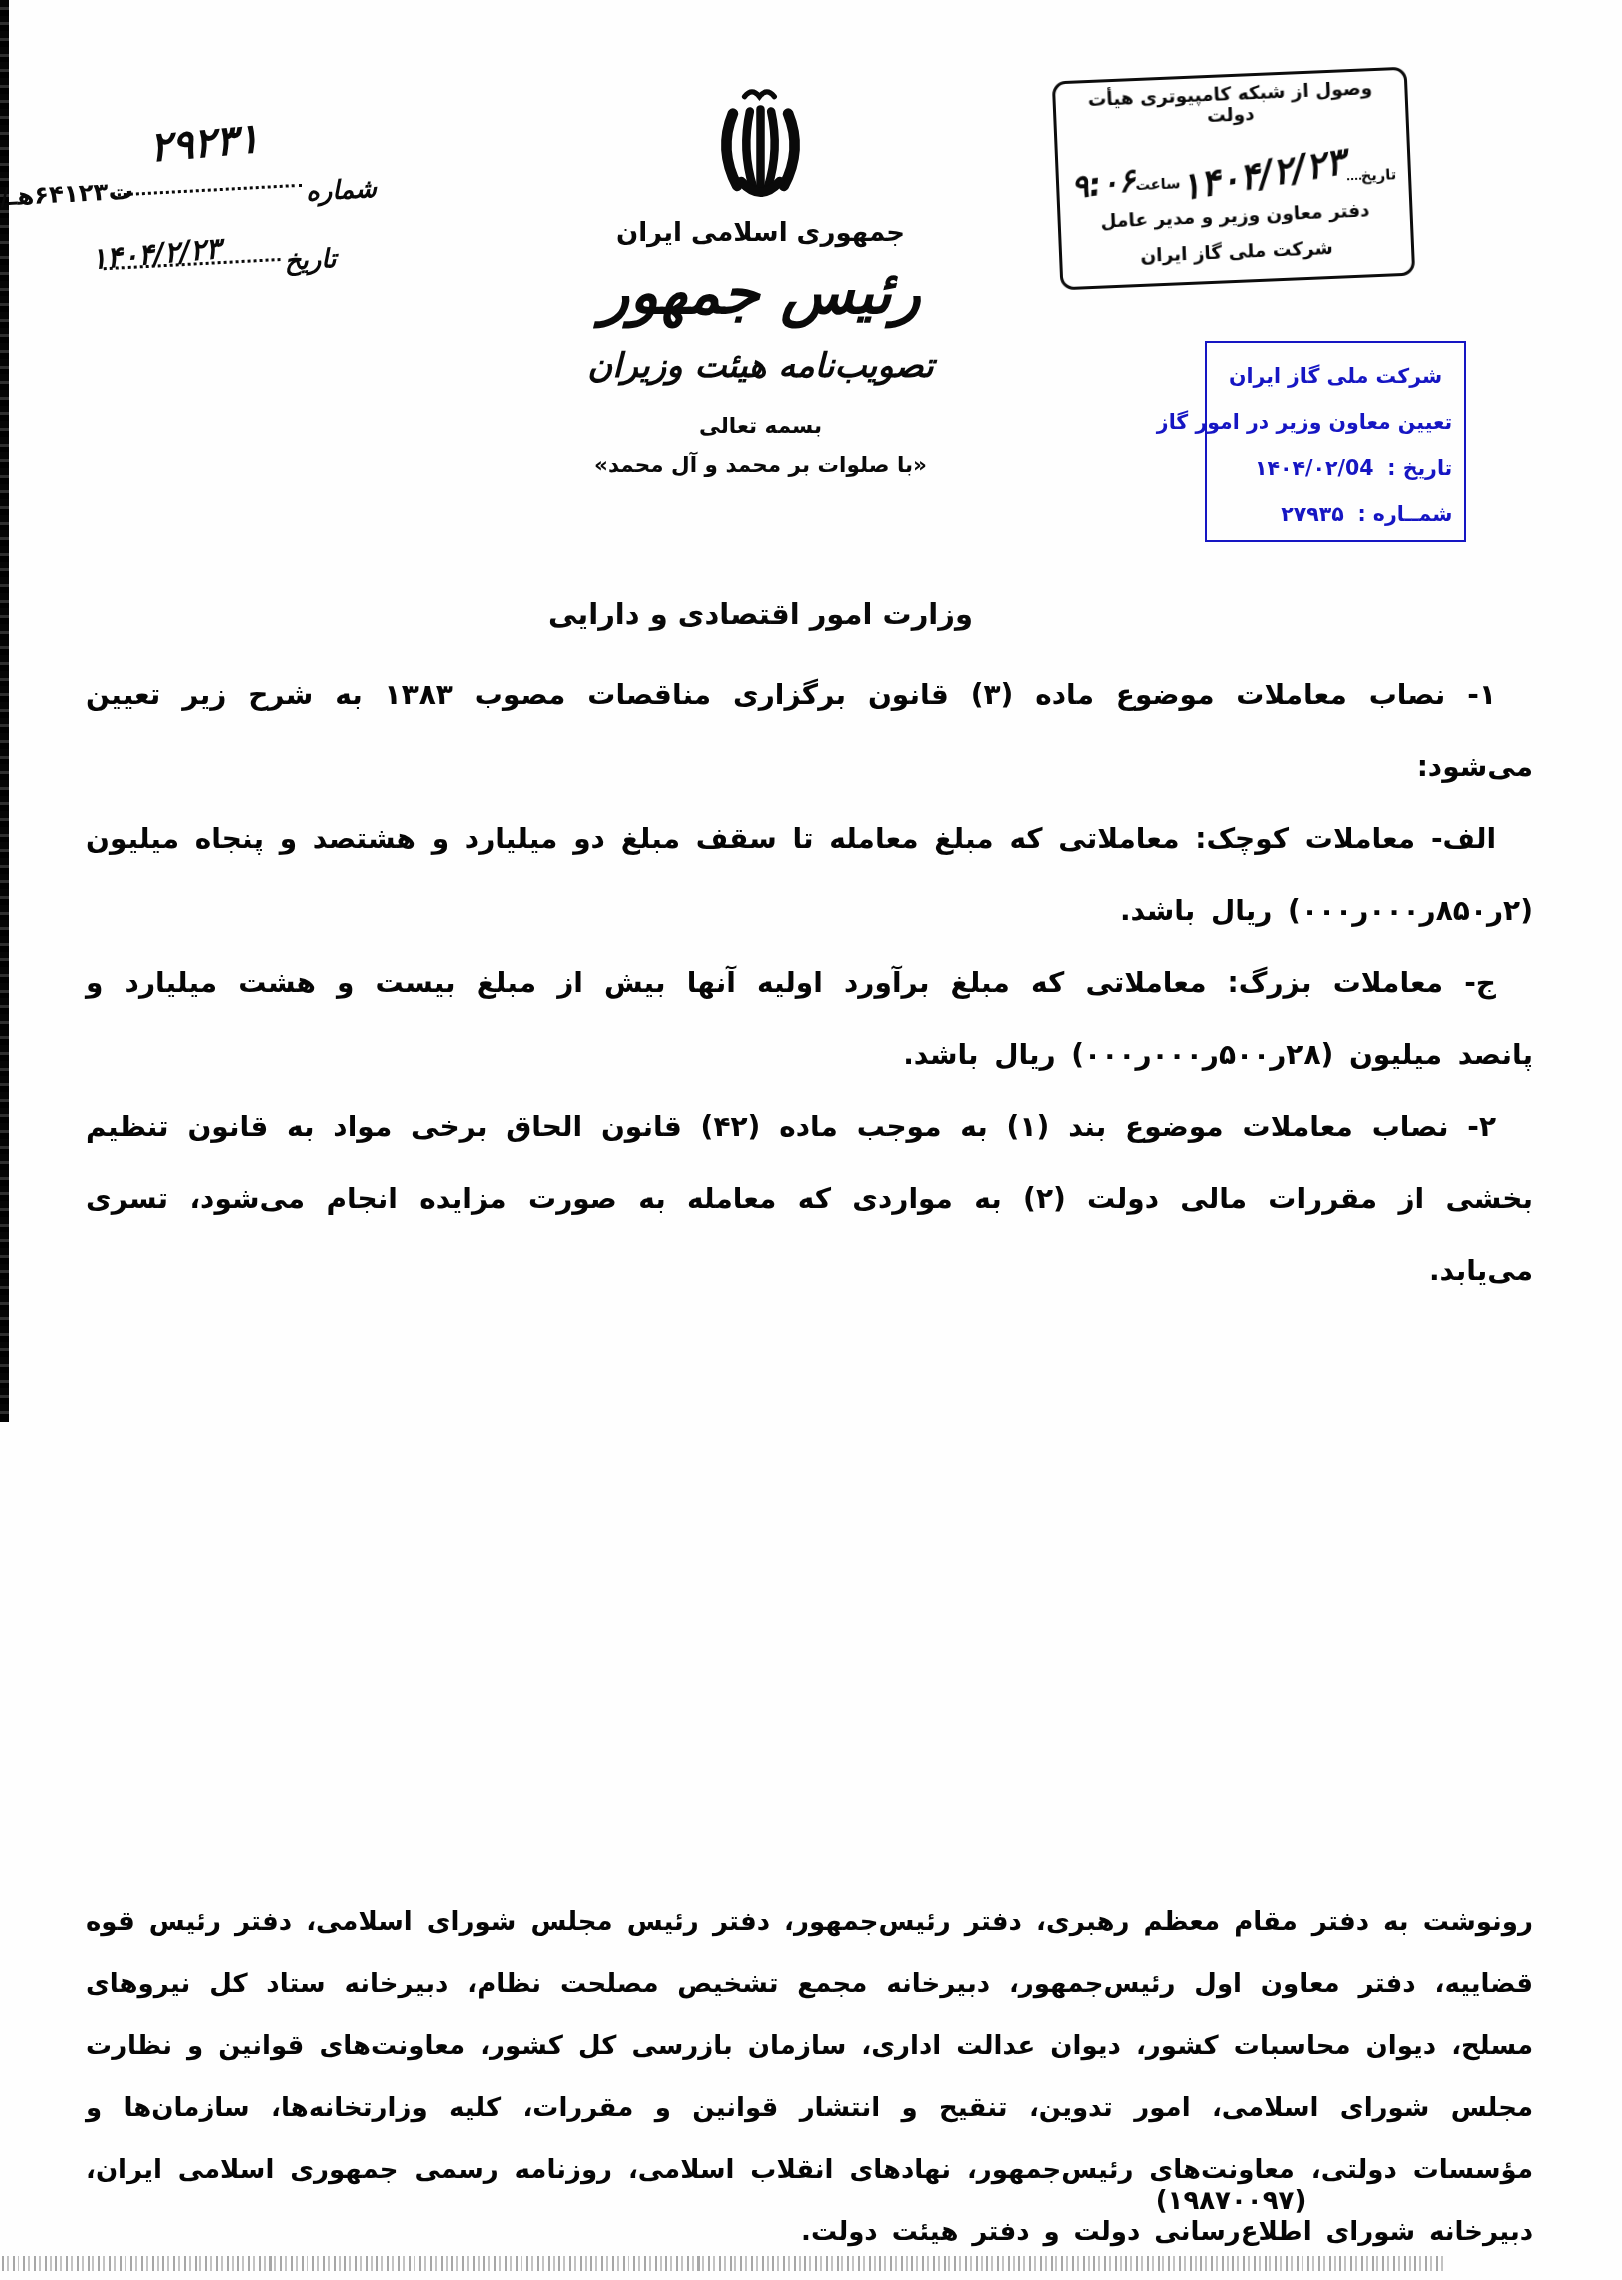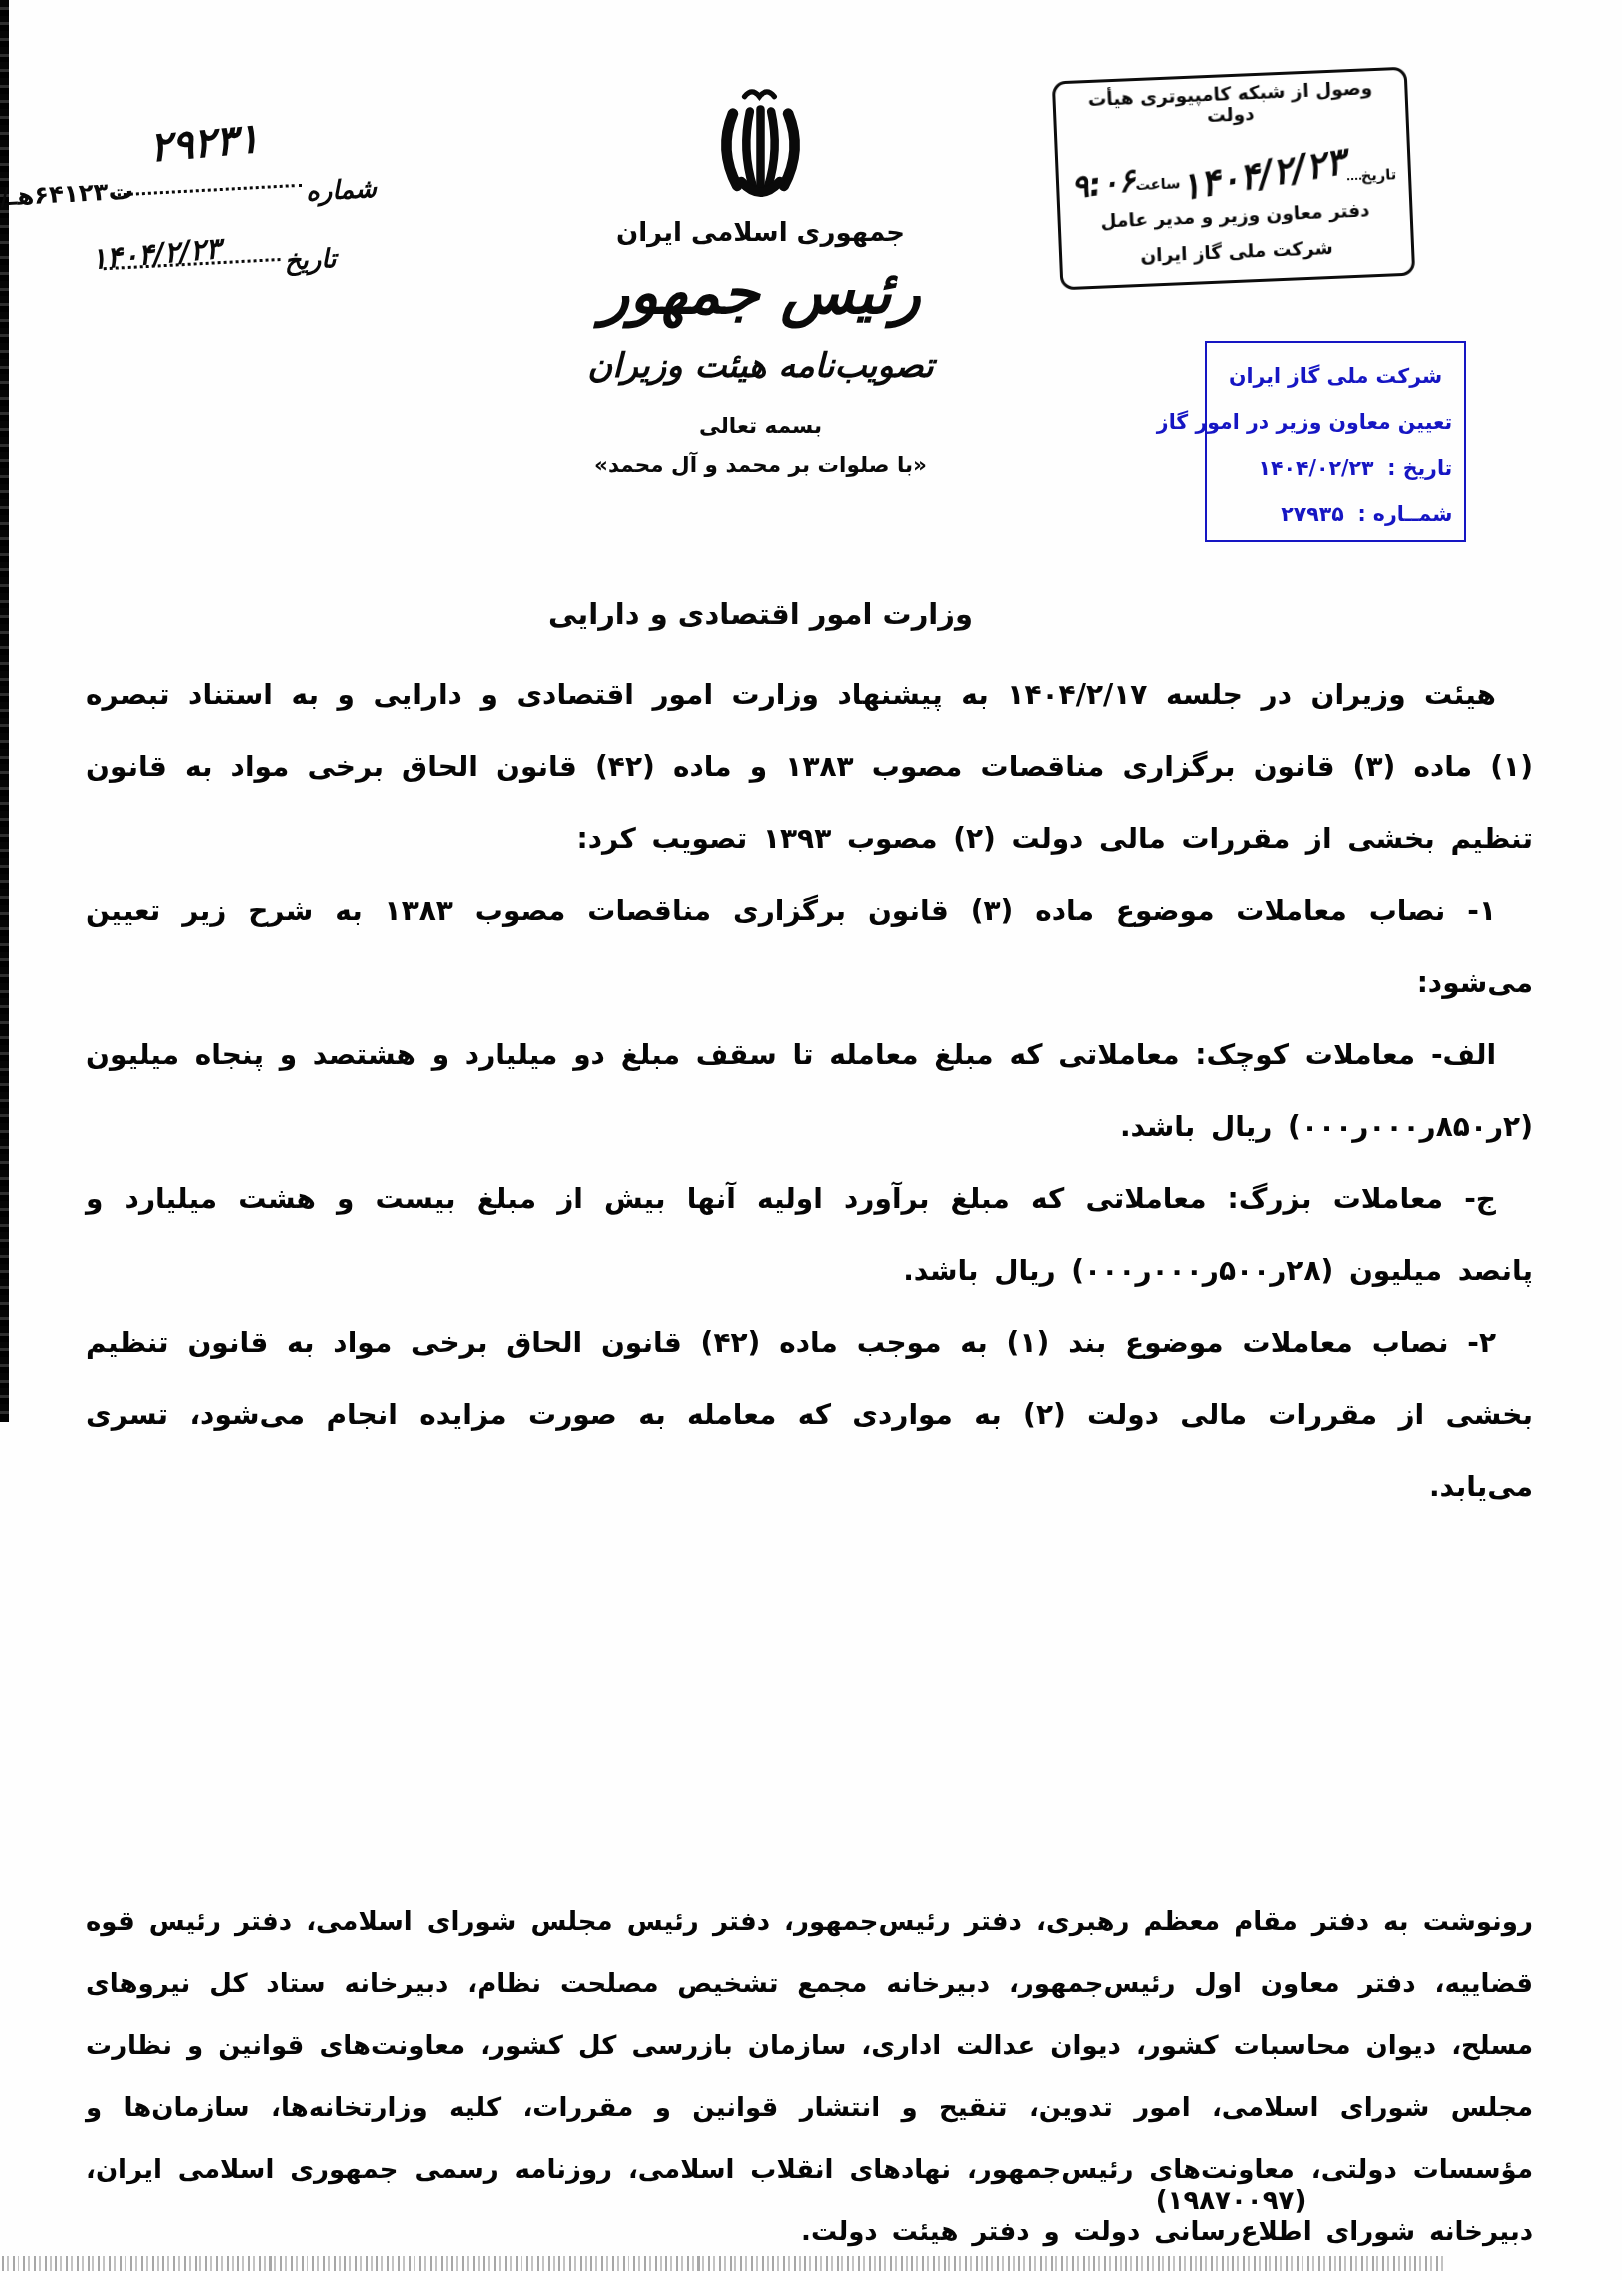--- a/index.html
+++ b/index.html
@@ -132,28 +132,27 @@
       <span class="receipt-small-label">ساعت</span>
       <span class="receipt-hand-time">۹:۰۶</span>
     </div>
     <div class="receipt-line3">دفتر معاون وزیر و مدیر عامل</div>
     <div class="receipt-line4">شرکت ملی گاز ایران</div>
   </div>
 
   <div class="blue-stamp">
     <div class="blue-line center">شرکت ملی گاز ایران</div>
     <div class="blue-line center">تعیین معاون وزیر در امور گاز</div>
-    <div class="blue-line"><span class="lbl">تاریخ :</span><span>۱۴۰۴/۰۲/۲۳</span></div>
+    <div class="blue-line"><span class="lbl">تاریخ :</span><span>۱۴۰۴/۰۲/04</span></div>
     <div class="blue-line"><span class="lbl">شمــاره :</span><span>۲۷۹۳۵</span></div>
   </div>
 
   <div class="addressee">وزارت امور اقتصادی و دارایی</div>
 
   <div class="body-text">
-    <p>هیئت وزیران در جلسه ۱۴۰۴/۲/۱۷ به پیشنهاد وزارت امور اقتصادی و دارایی و به استناد تبصره (۱) ماده (۳) قانون برگزاری مناقصات مصوب ۱۳۸۳ و ماده (۴۲) قانون الحاق برخی مواد به قانون تنظیم بخشی از مقررات مالی دولت (۲) مصوب ۱۳۹۳ تصویب کرد:</p>
     <p>۱- نصاب معاملات موضوع ماده (۳) قانون برگزاری مناقصات مصوب ۱۳۸۳ به شرح زیر تعیین می‌شود:</p>
     <p>الف- معاملات کوچک: معاملاتی که مبلغ معامله تا سقف مبلغ دو میلیارد و هشتصد و پنجاه میلیون (۲ر۸۵۰ر۰۰۰ر۰۰۰) ریال باشد.</p>
     <p>ج- معاملات بزرگ: معاملاتی که مبلغ برآورد اولیه آنها بیش از مبلغ بیست و هشت میلیارد و پانصد میلیون (۲۸ر۵۰۰ر۰۰۰ر۰۰۰) ریال باشد.</p>
     <p>۲- نصاب معاملات موضوع بند (۱) به موجب ماده (۴۲) قانون الحاق برخی مواد به قانون تنظیم بخشی از مقررات مالی دولت (۲) به مواردی که معامله به صورت مزایده انجام می‌شود، تسری می‌یابد.</p>
   </div>
 
 
   <div class="footer-text">رونوشت به دفتر مقام معظم رهبری، دفتر رئیس‌جمهور، دفتر رئیس مجلس شورای اسلامی، دفتر رئیس قوه قضاییه، دفتر معاون اول رئیس‌جمهور، دبیرخانه مجمع تشخیص مصلحت نظام، دبیرخانه ستاد کل نیروهای مسلح، دیوان محاسبات کشور، دیوان عدالت اداری، سازمان بازرسی کل کشور، معاونت‌های قوانین و نظارت مجلس شورای اسلامی، امور تدوین، تنقیح و انتشار قوانین و مقررات، کلیه وزارتخانه‌ها، سازمان‌ها و مؤسسات دولتی، معاونت‌های رئیس‌جمهور، نهادهای انقلاب اسلامی، روزنامه رسمی جمهوری اسلامی ایران، دبیرخانه شورای اطلاع‌رسانی دولت و دفتر هیئت دولت.</div>
   <div class="footer-code">(۱۹۸۷۰۰۹۷)</div>
 

